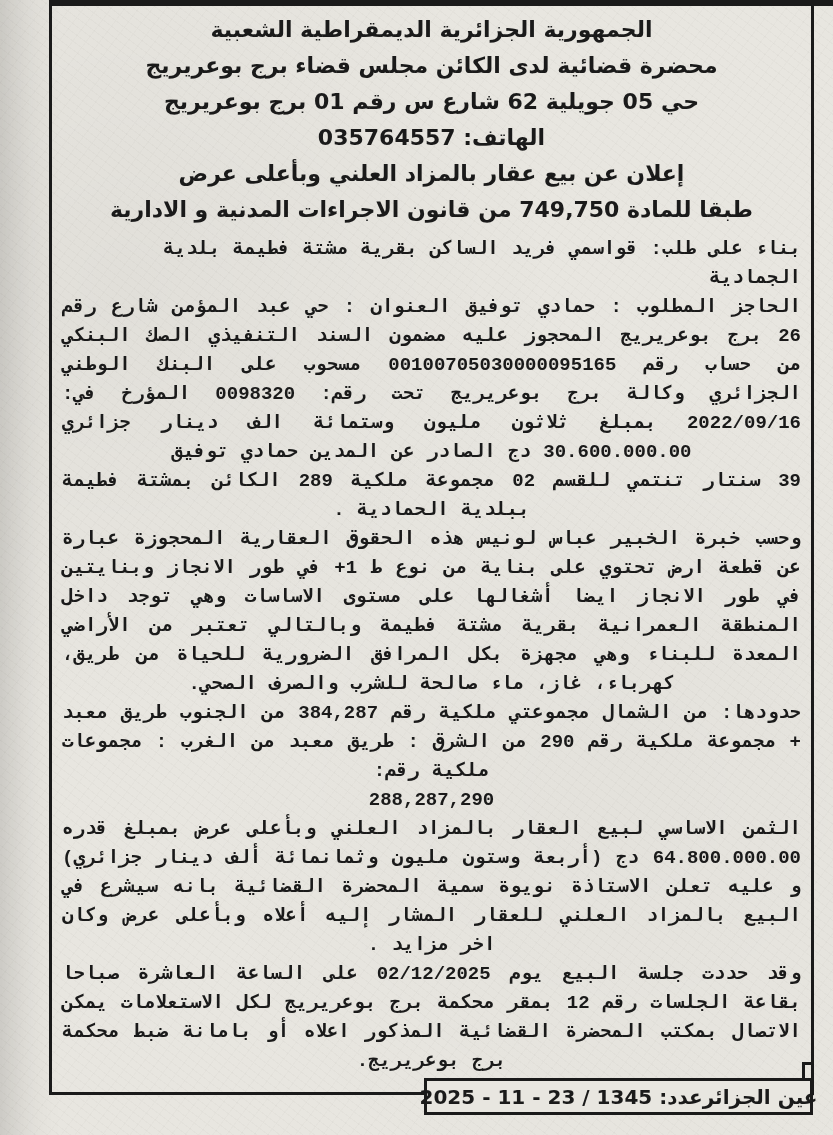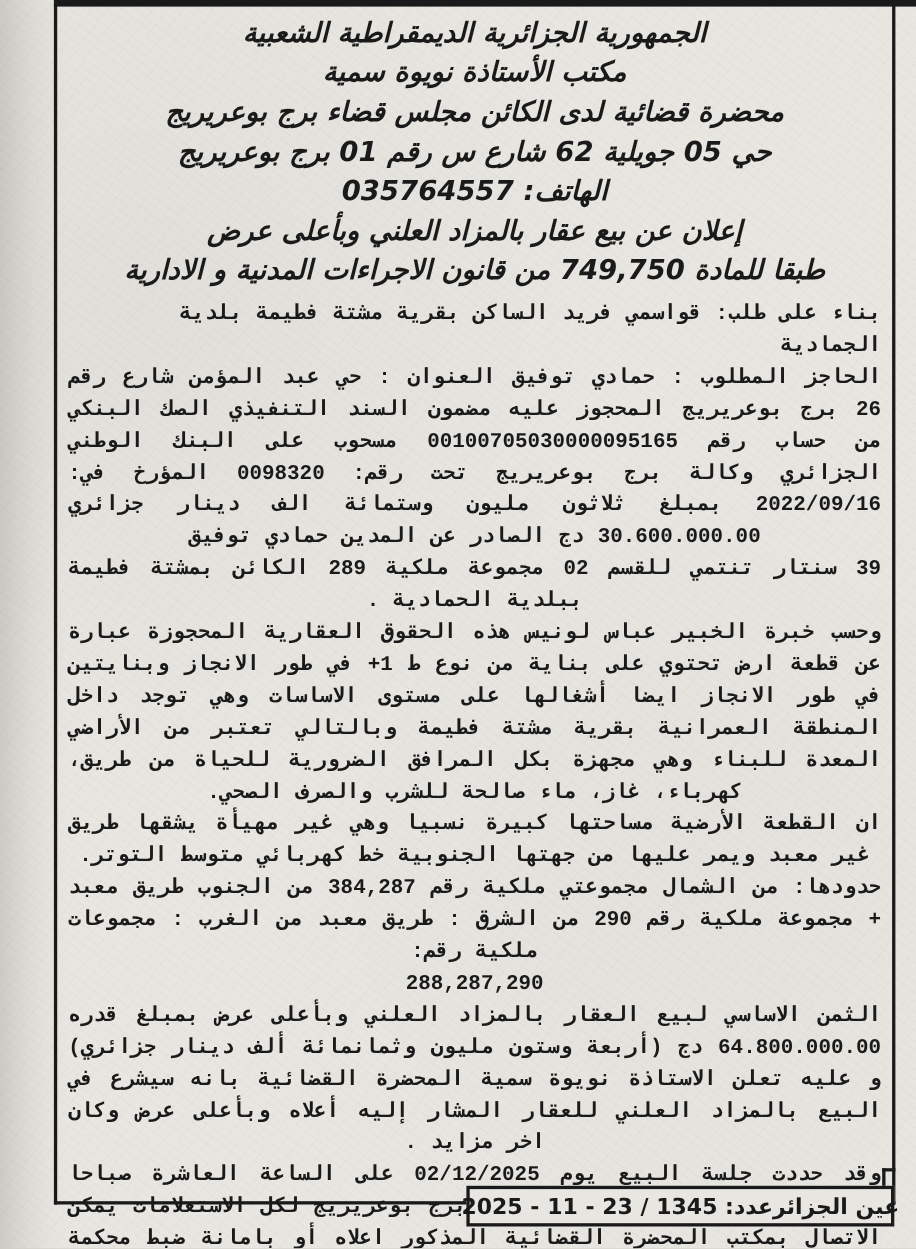--- a/index.html
+++ b/index.html
@@ -44,24 +44,23 @@
     left: 49px;
     width: 765px;
     height: 1091px;
     border: 3px solid var(--ink);
     border-top: none;
     padding: 4px 10px 0 10px;
   }
 
   .doc-header { text-align: center; padding-top: 4px; }
   .doc-header .h-line {
-    font-size: 25px;
+    font-size: 22px;
     line-height: 36px;
     letter-spacing: 0;
-    font-style: italic;
   }
 
   .doc-body { margin-top: 7px; font-size: 19px; }
   .doc-body p {
     text-align: justify;
     text-align-last: center;
     line-height: 29px;
     word-spacing: 1px;
     font-family: Liberation Mono, monospace;
   }
@@ -102,34 +101,32 @@
 <body>
 
 <div class="sheet">
 
   <div class="top-band"></div>
 
   <div class="frame">
 
     <header class="doc-header">
       <div class="h-line">الجمهورية الجزائرية الديمقراطية الشعبية</div>
-      <div class="h-line">مكتب الأستاذة نويوة سمية</div>
       <div class="h-line">محضرة قضائية لدى الكائن مجلس قضاء برج بوعريريج</div>
       <div class="h-line">حي 05 جويلية 62 شارع س رقم 01 برج بوعريريج</div>
       <div class="h-line">الهاتف: 035764557</div>
       <div class="h-line">إعلان عن بيع عقار بالمزاد العلني وبأعلى عرض</div>
       <div class="h-line">طبقا للمادة 749,750 من قانون الاجراءات المدنية و الادارية</div>
     </header>
 
     <main class="doc-body">
       <p class="p-right">بناء على طلب: قواسمي فريد الساكن بقرية مشتة فطيمة بلدية الجمادية</p>
       <p>الحاجز المطلوب : حمادي توفيق العنوان : حي عبد المؤمن شارع رقم 26 برج بوعريريج المحجوز عليه مضمون السند التنفيذي الصك البنكي من حساب رقم 00100705030000095165 مسحوب على البنك الوطني الجزائري وكالة برج بوعريريج تحت رقم: 0098320 المؤرخ في: 2022/09/16 بمبلغ ثلاثون مليون وستمائة الف دينار جزائري 30.600.000.00 دج الصادر عن المدين حمادي توفيق</p>
       <p>39 سنتار تنتمي للقسم 02 مجموعة ملكية 289 الكائن بمشتة فطيمة ببلدية الحمادية .</p>
       <p>وحسب خبرة الخبير عباس لونيس هذه الحقوق العقارية المحجوزة عبارة عن قطعة ارض تحتوي على بناية من نوع ط 1+ في طور الانجاز وبنايتين في طور الانجاز ايضا أشغالها على مستوى الاساسات وهي توجد داخل المنطقة العمرانية بقرية مشتة فطيمة وبالتالي تعتبر من الأراضي المعدة للبناء وهي مجهزة بكل المرافق الضرورية للحياة من طريق، كهرباء، غاز، ماء صالحة للشرب والصرف الصحي.</p>
-      <p>ان القطعة الأرضية مساحتها كبيرة نسبيا وهي غير مهيأة يشقها طريق غير معبد ويمر عليها من جهتها الجنوبية خط كهربائي متوسط التوتر.</p>
       <p>حدودها: من الشمال مجموعتي ملكية رقم 384,287 من الجنوب طريق معبد + مجموعة ملكية رقم 290 من الشرق : طريق معبد من الغرب : مجموعات ملكية رقم:</p>
       <p class="p-center">288,287,290</p>
       <p>الثمن الاساسي لبيع العقار بالمزاد العلني وبأعلى عرض بمبلغ قدره 64.800.000.00 دج (أربعة وستون مليون وثمانمائة ألف دينار جزائري) و عليه تعلن الاستاذة نويوة سمية المحضرة القضائية بانه سيشرع في البيع بالمزاد العلني للعقار المشار إليه أعلاه وبأعلى عرض وكان اخر مزايد .</p>
       <p>وقد حددت جلسة البيع يوم 02/12/2025 على الساعة العاشرة صباحا بقاعة الجلسات رقم 12 بمقر محكمة برج بوعريريج لكل الاستعلامات يمكن الاتصال بمكتب المحضرة القضائية المذكور اعلاه أو بامانة ضبط محكمة برج بوعريريج.</p>
     </main>
 
   </div>
 
   <div class="stamp-step"></div>
 

